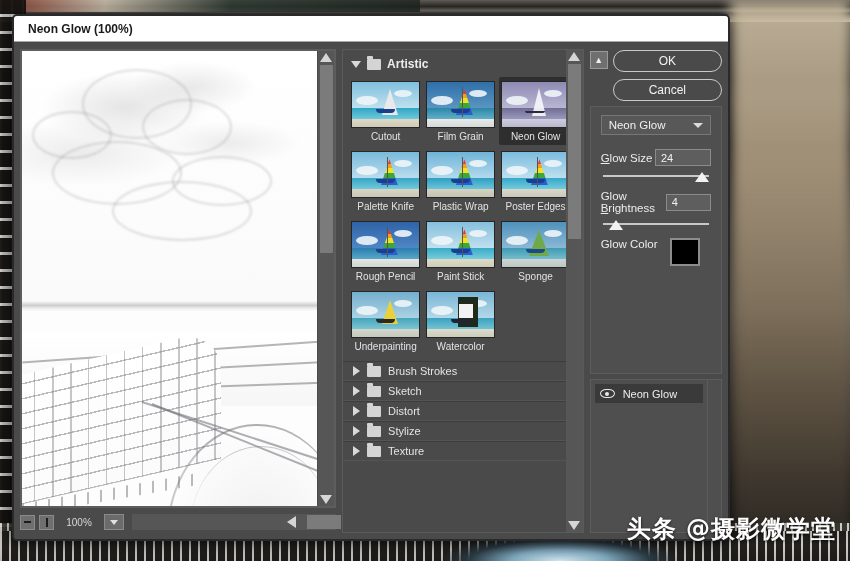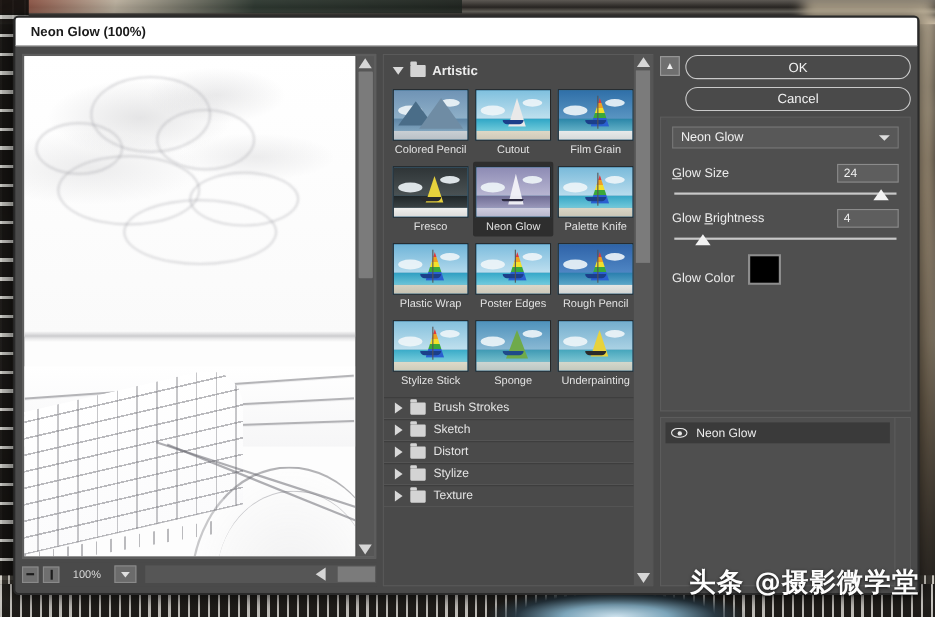--- a/index.html
+++ b/index.html
@@ -48,21 +48,21 @@
     position:absolute; right:0; top:0; width:120px; height:561px;
     background: linear-gradient(180deg,#cdbfa4 0%,#b3a084 30%,#6b5d49 65%,#272320 100%);
     filter: blur(6px);
     opacity:.85;
   }
 
   
   #dialog {
     position: absolute;
     left: 12px; top: 14px;
-    width: 824px; height: 527px;
+    width: 718px; height: 527px;
     background: #474747;
     border: 2px solid #2a2a2a;
     border-radius: 5px;
     box-shadow: 0 3px 14px rgba(0,0,0,.65);
     overflow: hidden;
   }
   #titlebar {
     height: 26px;
     background: #ffffff;
     border-bottom: 1px solid #a9a9a9;
@@ -324,21 +324,21 @@
     color:#f2f2f2; font-size:11px; display:flex;align-items:center;padding-left:5px;
   }
   .slider { position:relative; height:12px; margin: 2px 2px 0 2px; }
   .slider .track { position:absolute; left:0; right:0; top:3px; height:2px; background:#c8c8c8; }
   .slider .knob {
     position:absolute; top:0; width:0;height:0;
     border-left:7px solid transparent; border-right:7px solid transparent;
     border-bottom:10px solid #f2f2f2;
     transform: translateX(-7px);
   }
-  #glow-color-row { display:flex; align-items:flex-end; gap:12px; }
+  #glow-color-row { display:flex; align-items:flex-start; gap:12px; }
   #glow-color-swatch {
     width:30px;height:28px;background:#000; border:2px solid #8d8d8d;
   }
   #layers-box {
     flex:1;
     background:#4f4f4f;
     border:1px solid #5c5c5c;
     display:flex;
     overflow:hidden;
   }
@@ -440,32 +440,20 @@
 
           <div class="cat-header">
             <span class="tw-down"></span>
             <span class="folder-icon"></span>
             <span class="cat-label">Artistic</span>
           </div>
 
           <div class="thumb-grid" id="thumb-grid">
               <div class="thumb-cell">
                 <div class="thumb-img">
-                  <div class="tb-sky" style="background:linear-gradient(180deg,#6f93b5,#8fb0c8)"></div>
-                  <div class="tb-cloud" style="left:6%;top:30%;width:22px;height:9px;"></div>
-                  <div class="tb-cloud" style="left:62%;top:18%;width:18px;height:7px;"></div>
-                  <div class="tb-sea" style="background:linear-gradient(180deg,#5f86a6,#7fa3bd)"></div>
-                  <div class="tb-sand" style="background:linear-gradient(180deg,#c9cfd4,#b9c0c6)"></div>
-                  <div style="position:absolute;left:6%;top:22%;width:0;height:0;border-left:16px solid transparent;border-right:16px solid transparent;border-bottom:22px solid #4a6d88;"></div>
-                  <div style="position:absolute;left:34%;top:16%;width:0;height:0;border-left:20px solid transparent;border-right:20px solid transparent;border-bottom:28px solid #6f8ca4;"></div>
-                </div>
-                <div class="thumb-label">Colored Pencil</div>
-              </div>
-              <div class="thumb-cell">
-                <div class="thumb-img">
                   <div class="tb-sky" style="background:linear-gradient(180deg,#7fc0de,#bfe0ee)"></div>
                   <div class="tb-cloud" style="left:6%;top:30%;width:22px;height:9px;"></div>
                   <div class="tb-cloud" style="left:62%;top:18%;width:18px;height:7px;"></div>
                   <div class="tb-sea" style="background:linear-gradient(180deg,#2fa6c6,#6fcada)"></div>
                   <div class="tb-sand" style="background:linear-gradient(180deg,#ded8c6,#cfc9b8)"></div>
                   <div class="tb-sail"></div>
                   <div class="tb-hull"></div>
                 </div>
                 <div class="thumb-label">Cutout</div>
               </div>
@@ -475,32 +463,20 @@
                   <div class="tb-cloud" style="left:6%;top:30%;width:22px;height:9px;"></div>
                   <div class="tb-cloud" style="left:62%;top:18%;width:18px;height:7px;"></div>
                   <div class="tb-sea" style="background:linear-gradient(180deg,#2a86a8,#63b0c6)"></div>
                   <div class="tb-sand" style="background:linear-gradient(180deg,#e8eaea,#d6d9d9)"></div>
                   <div class="tb-rainbow"></div>
                   <div class="tb-hull"></div>
                   <div style="position:absolute;left:52%;top:12%;width:1.5px;height:30px;background:#555;"></div>
                 </div>
                 <div class="thumb-label">Film Grain</div>
               </div>
-              <div class="thumb-cell">
-                <div class="thumb-img">
-                  <div class="tb-sky" style="background:linear-gradient(180deg,#2e3436,#4a5254)"></div>
-                  <div class="tb-cloud" style="left:6%;top:30%;width:22px;height:9px;"></div>
-                  <div class="tb-cloud" style="left:62%;top:18%;width:18px;height:7px;"></div>
-                  <div class="tb-sea" style="background:linear-gradient(180deg,#1f2628,#3a4244)"></div>
-                  <div class="tb-sand" style="background:linear-gradient(180deg,#f0f0ee,#dcdcda)"></div>
-                  <div style="position:absolute;left:44%;top:18%;width:0;height:0;border-left:8px solid transparent;border-right:8px solid transparent;border-bottom:24px solid #e8d23c;"></div>
-                  <div class="tb-hull" style="background:#2a2a2a;"></div>
-                </div>
-                <div class="thumb-label">Fresco</div>
-              </div>
               <div class="thumb-cell selected">
                 <div class="thumb-img">
                   <div class="tb-sky" style="background:linear-gradient(180deg,#8d8bb4,#b8b6d2)"></div>
                   <div class="tb-cloud" style="left:6%;top:30%;width:22px;height:9px;"></div>
                   <div class="tb-cloud" style="left:62%;top:18%;width:18px;height:7px;"></div>
                   <div class="tb-sea" style="background:linear-gradient(180deg,#6f6d94,#9a98ba)"></div>
                   <div class="tb-sand" style="background:linear-gradient(180deg,#cfcee0,#b8b7cc)"></div>
                   <div style="position:absolute;left:44%;top:14%;width:0;height:0;border-left:7px solid transparent;border-right:7px solid transparent;border-bottom:28px solid rgba(245,245,250,.92);"></div>
                   <div style="position:absolute;left:34%;top:64%;width:30%;height:6%;background:#2c2a40;border-radius:0 0 6px 6px;"></div>
                 </div>
@@ -562,21 +538,21 @@
                 <div class="thumb-img">
                   <div class="tb-sky" style="background:linear-gradient(180deg,#84c0dc,#c0e0ee)"></div>
                   <div class="tb-cloud" style="left:6%;top:30%;width:22px;height:9px;"></div>
                   <div class="tb-cloud" style="left:62%;top:18%;width:18px;height:7px;"></div>
                   <div class="tb-sea" style="background:linear-gradient(180deg,#3aabc8,#76ccdc)"></div>
                   <div class="tb-sand" style="background:linear-gradient(180deg,#dedac9,#ceccb9)"></div>
                   <div class="tb-rainbow"></div>
                   <div class="tb-hull"></div>
                   <div style="position:absolute;left:52%;top:12%;width:1.5px;height:30px;background:#555;"></div>
                 </div>
-                <div class="thumb-label">Stylize Stick</div>
+                <div class="thumb-label">Paint Stick</div>
               </div>
               <div class="thumb-cell">
                 <div class="thumb-img">
                   <div class="tb-sky" style="background:linear-gradient(180deg,#4f92bc,#8ab9d4)"></div>
                   <div class="tb-cloud" style="left:6%;top:30%;width:22px;height:9px;"></div>
                   <div class="tb-cloud" style="left:62%;top:18%;width:18px;height:7px;"></div>
                   <div class="tb-sea" style="background:linear-gradient(180deg,#3f9ab4,#74bdcb)"></div>
                   <div class="tb-sand" style="background:linear-gradient(180deg,#cdd6d2,#bcc6c2)"></div>
                   <div style="position:absolute;left:40%;top:18%;width:0;height:0;border-left:10px solid transparent;border-right:10px solid transparent;border-bottom:26px solid #6faa4a;"></div>
                   <div class="tb-hull" style="background:#1f4a8a;"></div>
@@ -587,20 +563,33 @@
                 <div class="thumb-img">
                   <div class="tb-sky" style="background:linear-gradient(180deg,#74aece,#abd2e4)"></div>
                   <div class="tb-cloud" style="left:6%;top:30%;width:22px;height:9px;"></div>
                   <div class="tb-cloud" style="left:62%;top:18%;width:18px;height:7px;"></div>
                   <div class="tb-sea" style="background:linear-gradient(180deg,#45a6bc,#7cc4d2)"></div>
                   <div class="tb-sand" style="background:linear-gradient(180deg,#d4d8cc,#c4c8bc)"></div>
                   <div style="position:absolute;left:44%;top:18%;width:0;height:0;border-left:8px solid transparent;border-right:8px solid transparent;border-bottom:24px solid #e8d23c;"></div>
                   <div class="tb-hull" style="background:#2a2a2a;"></div>
                 </div>
                 <div class="thumb-label">Underpainting</div>
+              </div>
+              <div class="thumb-cell">
+                <div class="thumb-img">
+                  <div class="tb-sky" style="background:linear-gradient(180deg,#79b6d6,#b4d8e8)"></div>
+                  <div class="tb-cloud" style="left:6%;top:30%;width:22px;height:9px;"></div>
+                  <div class="tb-cloud" style="left:62%;top:18%;width:18px;height:7px;"></div>
+                  <div class="tb-sea" style="background:linear-gradient(180deg,#3aa2bf,#74c2d2)"></div>
+                  <div class="tb-sand" style="background:linear-gradient(180deg,#dcdccc,#ccccbc)"></div>
+                  <div style="position:absolute;left:46%;top:12%;width:20px;height:30px;background:#1d2a1d;"></div>
+                  <div style="position:absolute;left:48%;top:26%;width:14px;height:14px;background:#f2f2f2;"></div>
+                  <div class="tb-hull" style="background:#223;"></div>
+                </div>
+                <div class="thumb-label">Watercolor</div>
               </div>
             </div>
 
           <div id="collapsed-cats">
               <div class="cat-row">
                 <span class="tw-right"></span>
                 <span class="folder-icon"></span>
                 <span class="label">Brush Strokes</span>
               </div>
               <div class="cat-row">

